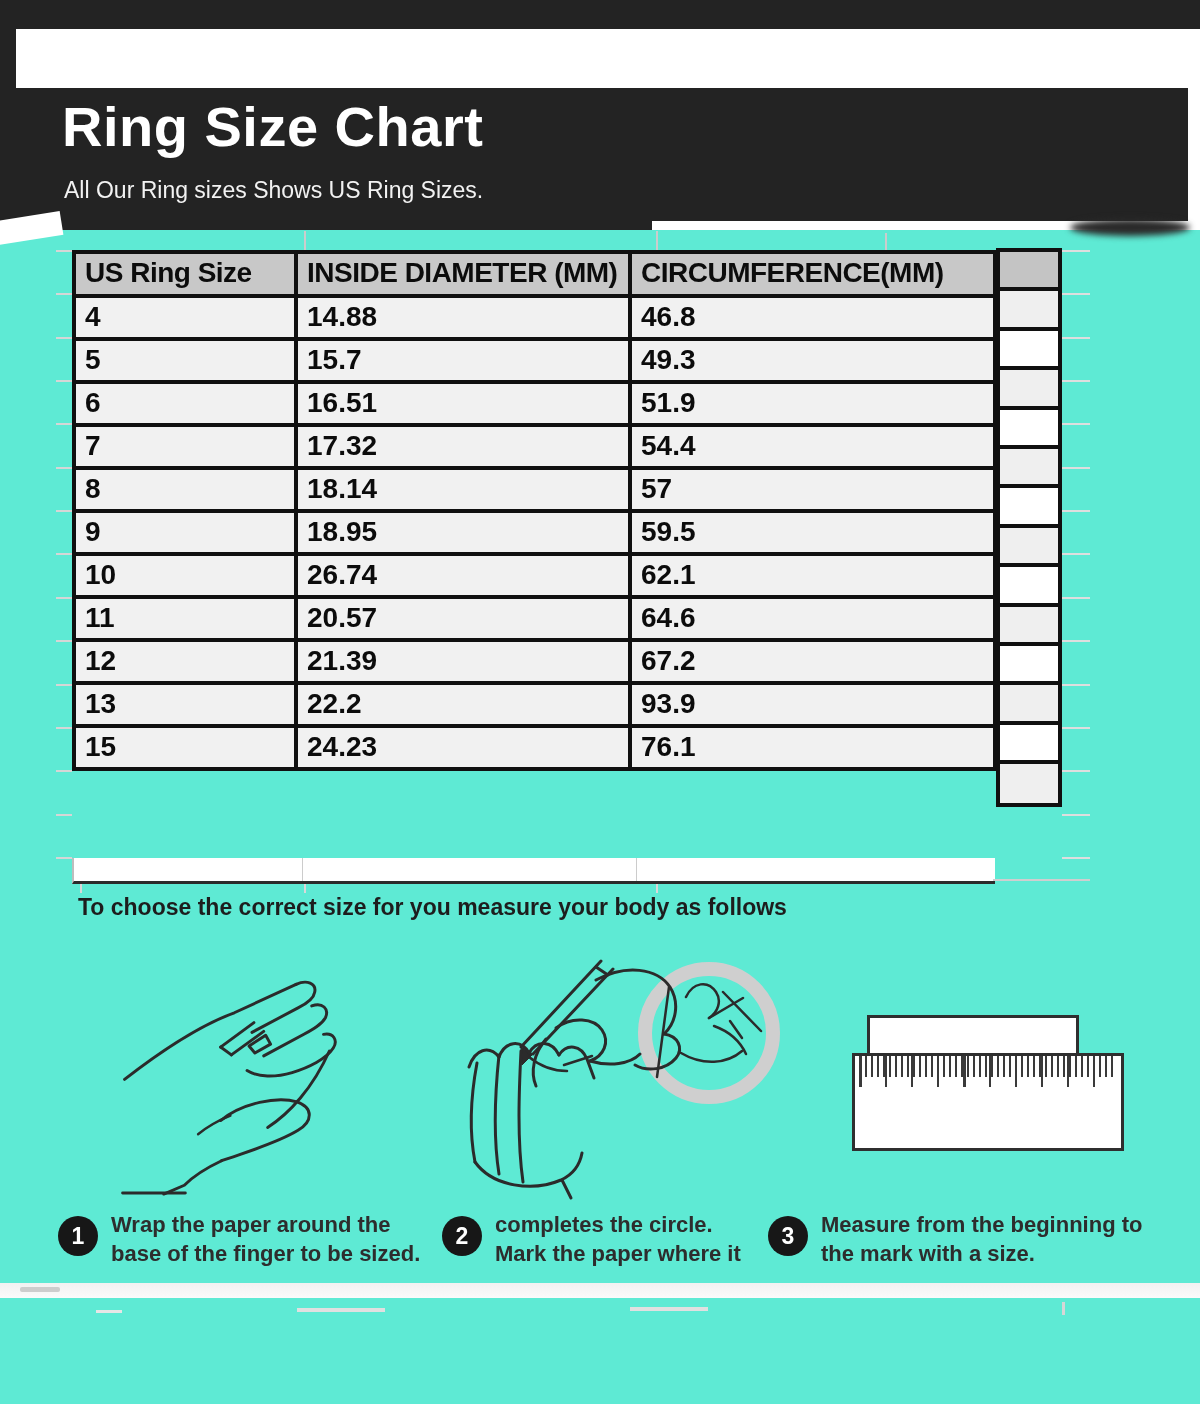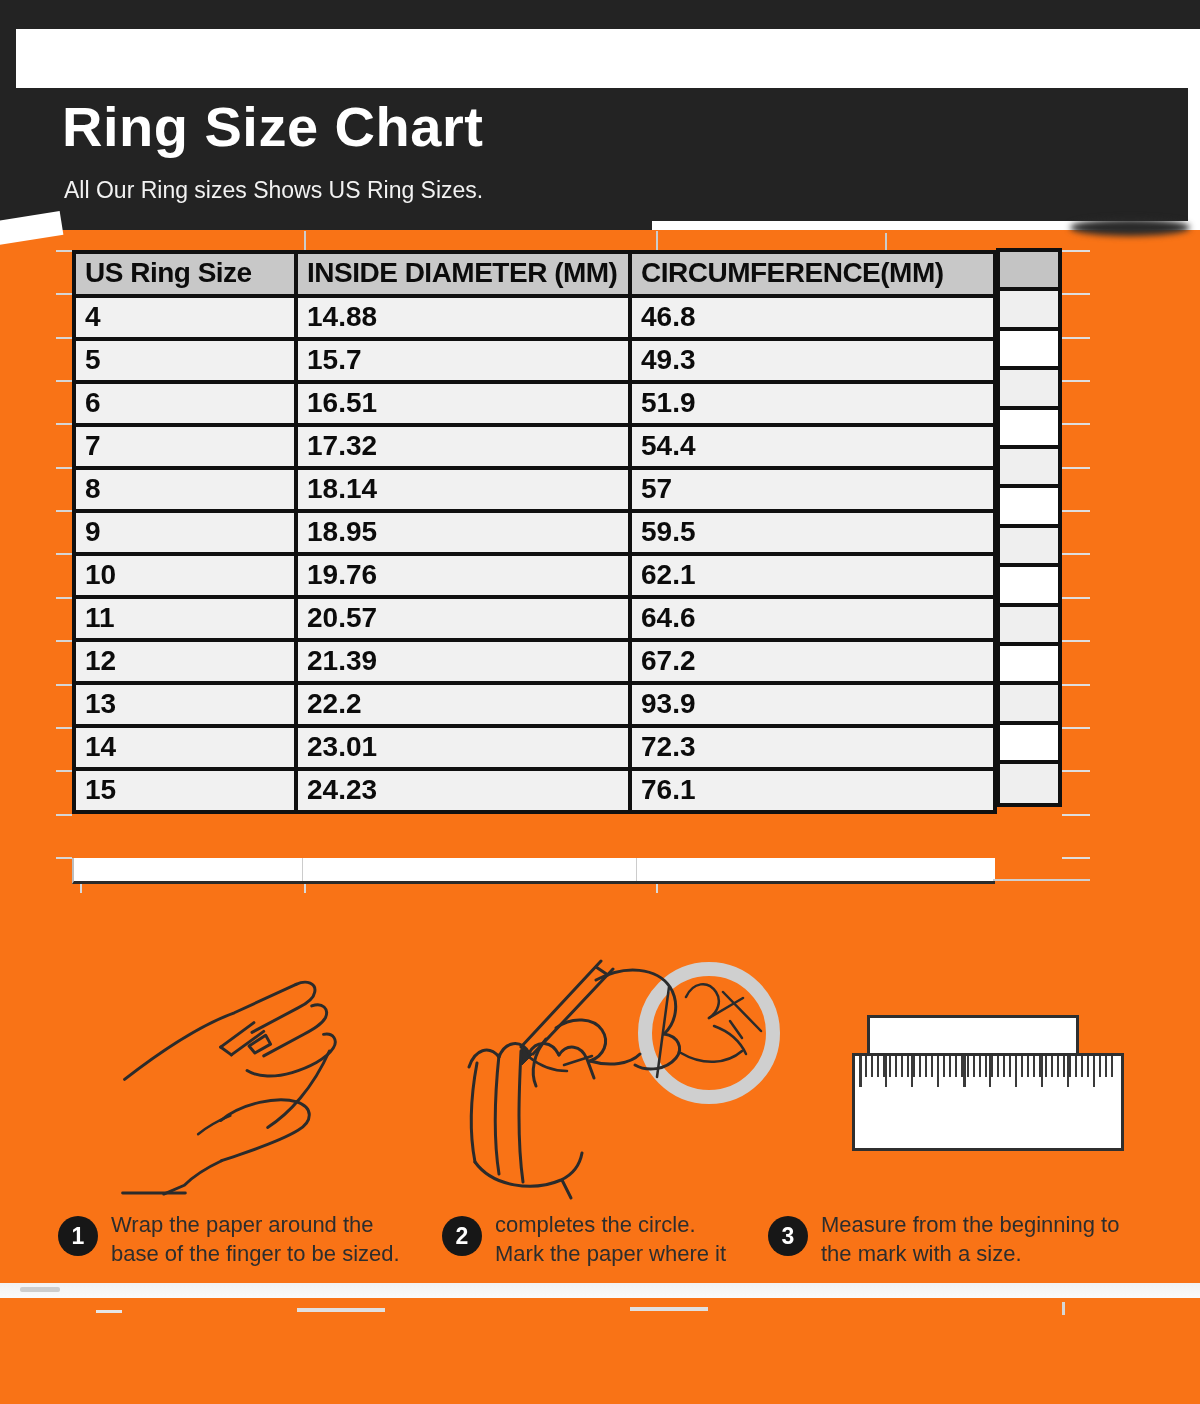--- a/index.html
+++ b/index.html
@@ -1,16 +1,16 @@
 <!DOCTYPE html>
 <html><head>
 <meta charset="utf-8">
 <style>
   html,body{margin:0;padding:0;background:#fff;}
-  .page{position:relative;width:1200px;height:1404px;background:#f97316;overflow:hidden;
+  .page{position:relative;width:1200px;height:1404px;background:#5eead4;overflow:hidden;
         font-family:"Liberation Sans",sans-serif;}
 
   
   .hero{position:absolute;left:0;top:0;width:1200px;height:230px;background:#232323;}
   .hero-white-band{position:absolute;left:16px;top:29px;width:1184px;height:59px;background:#ffffff;}
   .hero-right-sliver{position:absolute;left:1188px;top:88px;width:12px;height:142px;background:#ffffff;}
   .hero-fade-right{position:absolute;left:652px;top:221px;width:536px;height:9px;background:#ffffff;}
   .hero-brush{position:absolute;left:1070px;top:219px;width:120px;height:17px;background:#2a2a2a;
               border-radius:50%;filter:blur(3px);}
   .hero-cut-left{position:absolute;left:-16px;top:217px;width:78px;height:24px;background:#ffffff;
@@ -69,21 +69,21 @@
       background:repeating-linear-gradient(90deg,#3a3a3a 0 2.5px,transparent 2.5px 26px);}
 
   
   .step{position:absolute;top:1210px;display:flex;align-items:flex-start;}
   .step-1{left:58px;}
   .step-2{left:442px;}
   .step-3{left:768px;}
   .badge{width:40px;height:40px;border-radius:50%;background:#171717;color:#ffffff;
          font-weight:bold;font-size:23px;display:flex;align-items:center;justify-content:center;
          margin-top:6px;flex:none;}
-  .step-text{margin-left:13px;font-size:22px;font-weight:normal;color:#2d2d2d;line-height:29px;white-space:nowrap;}
+  .step-text{margin-left:13px;font-size:22px;font-weight:bold;color:#2d2d2d;line-height:29px;white-space:nowrap;}
 
   
   .bottom-band{position:absolute;left:0;top:1283px;width:1200px;height:15px;
       background:linear-gradient(180deg,#f2f2f2 0%,#fafafa 100%);}
   .artifact{position:absolute;background:#e0e0e0;}
   .a1{left:20px;top:1287px;width:40px;height:5px;background:#cdcdcd;border-radius:2px;}
   .a2{left:96px;top:1310px;width:26px;height:3px;background:#e6e6e6;}
   .a3{left:297px;top:1308px;width:88px;height:4px;}
   .a4{left:630px;top:1307px;width:78px;height:4px;}
   .a5{left:1062px;top:1302px;width:3px;height:13px;background:#d6d6d6;}
@@ -153,42 +153,37 @@
           <td>18.14</td>
           <td>57</td>
         </tr>
         <tr>
           <td>9</td>
           <td>18.95</td>
           <td>59.5</td>
         </tr>
         <tr>
           <td>10</td>
-          <td>19.76</td>
+          <td>26.74</td>
           <td>62.1</td>
         </tr>
         <tr>
           <td>11</td>
           <td>20.57</td>
           <td>64.6</td>
         </tr>
         <tr>
           <td>12</td>
           <td>21.39</td>
           <td>67.2</td>
         </tr>
         <tr>
           <td>13</td>
           <td>22.2</td>
           <td>93.9</td>
-        </tr>
-        <tr>
-          <td>14</td>
-          <td>23.01</td>
-          <td>72.3</td>
         </tr>
         <tr>
           <td>15</td>
           <td>24.23</td>
           <td>76.1</td>
         </tr>
       </tbody>
   </table>
   <div class="empty-row">
     <div class="i1"></div>
@@ -240,20 +235,21 @@
       <div class="h-stub" style="left: 56px; top: 553.45px; width: 16px; background: rgb(214, 214, 214);"></div>
       <div class="h-stub" style="left: 56px; top: 596.8px; width: 16px; background: rgb(214, 214, 214);"></div>
       <div class="h-stub" style="left: 56px; top: 640.15px; width: 16px; background: rgb(214, 214, 214);"></div>
       <div class="h-stub" style="left: 56px; top: 683.5px; width: 16px; background: rgb(214, 214, 214);"></div>
       <div class="h-stub" style="left: 56px; top: 726.85px; width: 16px; background: rgb(214, 214, 214);"></div>
       <div class="h-stub" style="left: 56px; top: 770.2px; width: 16px; background: rgb(214, 214, 214);"></div>
       <div class="h-stub" style="left: 56px; top: 813.55px; width: 16px; background: rgb(214, 214, 214);"></div>
       <div class="h-stub" style="left: 56px; top: 856.9px; width: 16px; background: rgb(214, 214, 214);"></div>
     </div>
 
+  <p class="intro">To choose the correct size for you measure your body as follows</p>
 
   <div class="illu illu-hand">
     <svg width="300" height="245" viewBox="0 0 300 250">
       <path class="sketch" d="M22,130 C58,102 96,76 134,62 L197,33"></path>
       <path class="sketch" d="M197,33 C208,28 218,32 216,41 C215,48 207,53 199,57 L152,82"></path>
       <path class="sketch" d="M213,55 C224,51 231,58 227,67 C223,74 214,79 205,84 L164,106"></path>
       <path class="sketch" d="M225,84 C235,82 240,90 235,98 C228,109 210,118 193,123 C176,128 158,128 147,121"></path>
       <path class="sketch" d="M231,101 C214,139 190,165 168,179"></path>
       <path class="sketch" d="M120,172 C142,154 178,147 198,153 C215,159 214,173 199,182 C176,196 143,205 121,213"></path>
       <path class="sketch" d="M121,213 C104,221 92,229 83,238 L62,247"></path>

